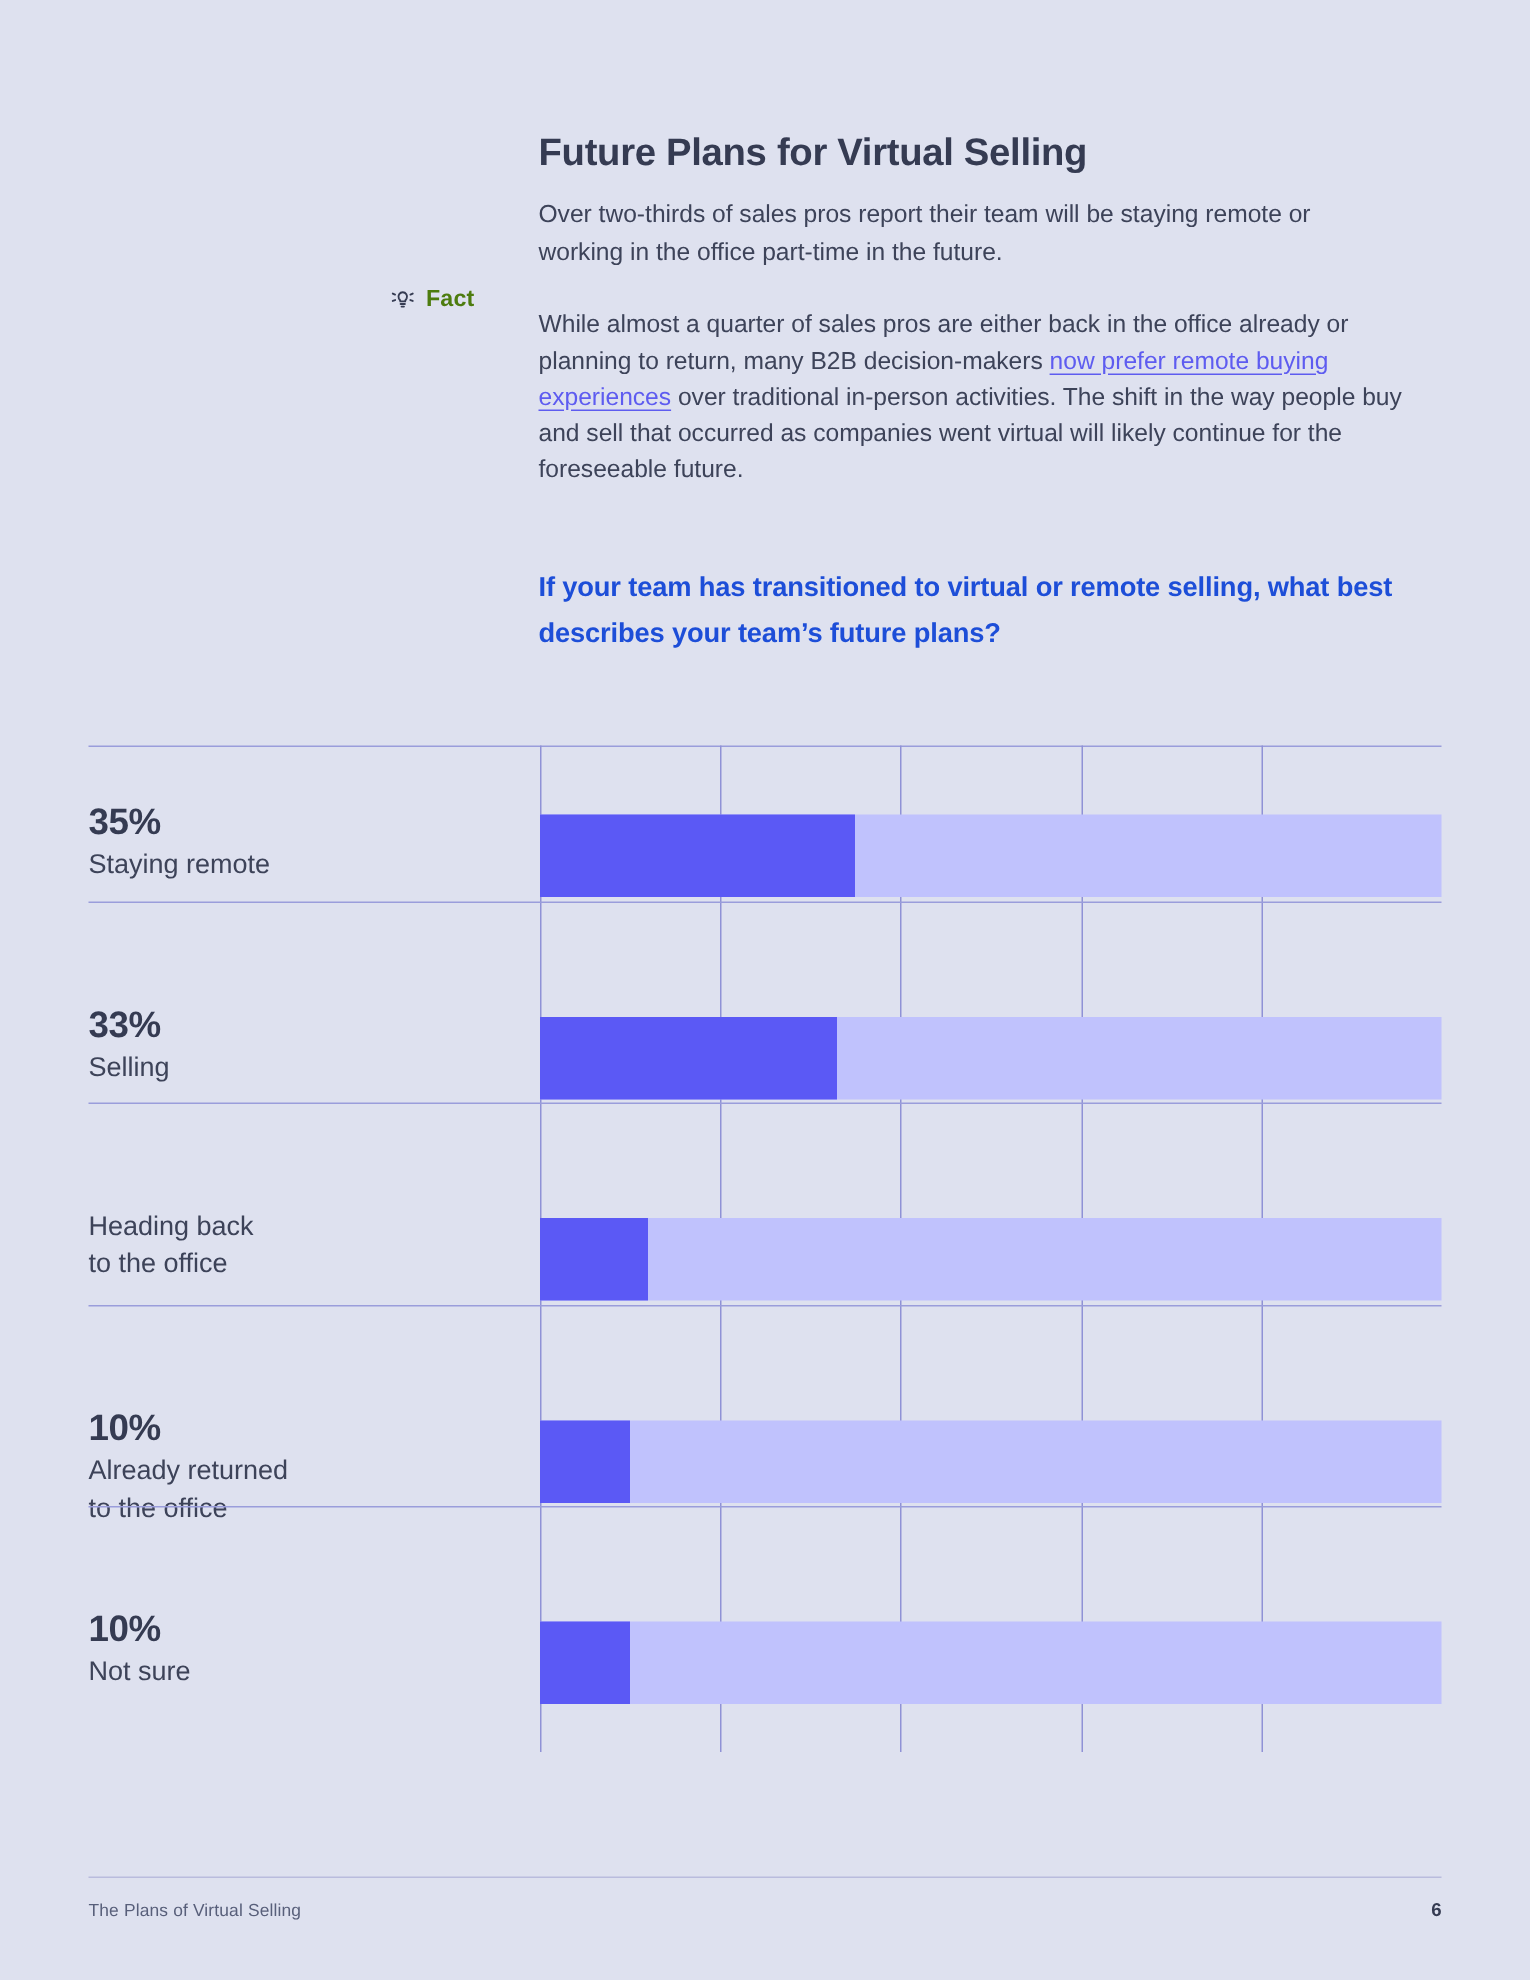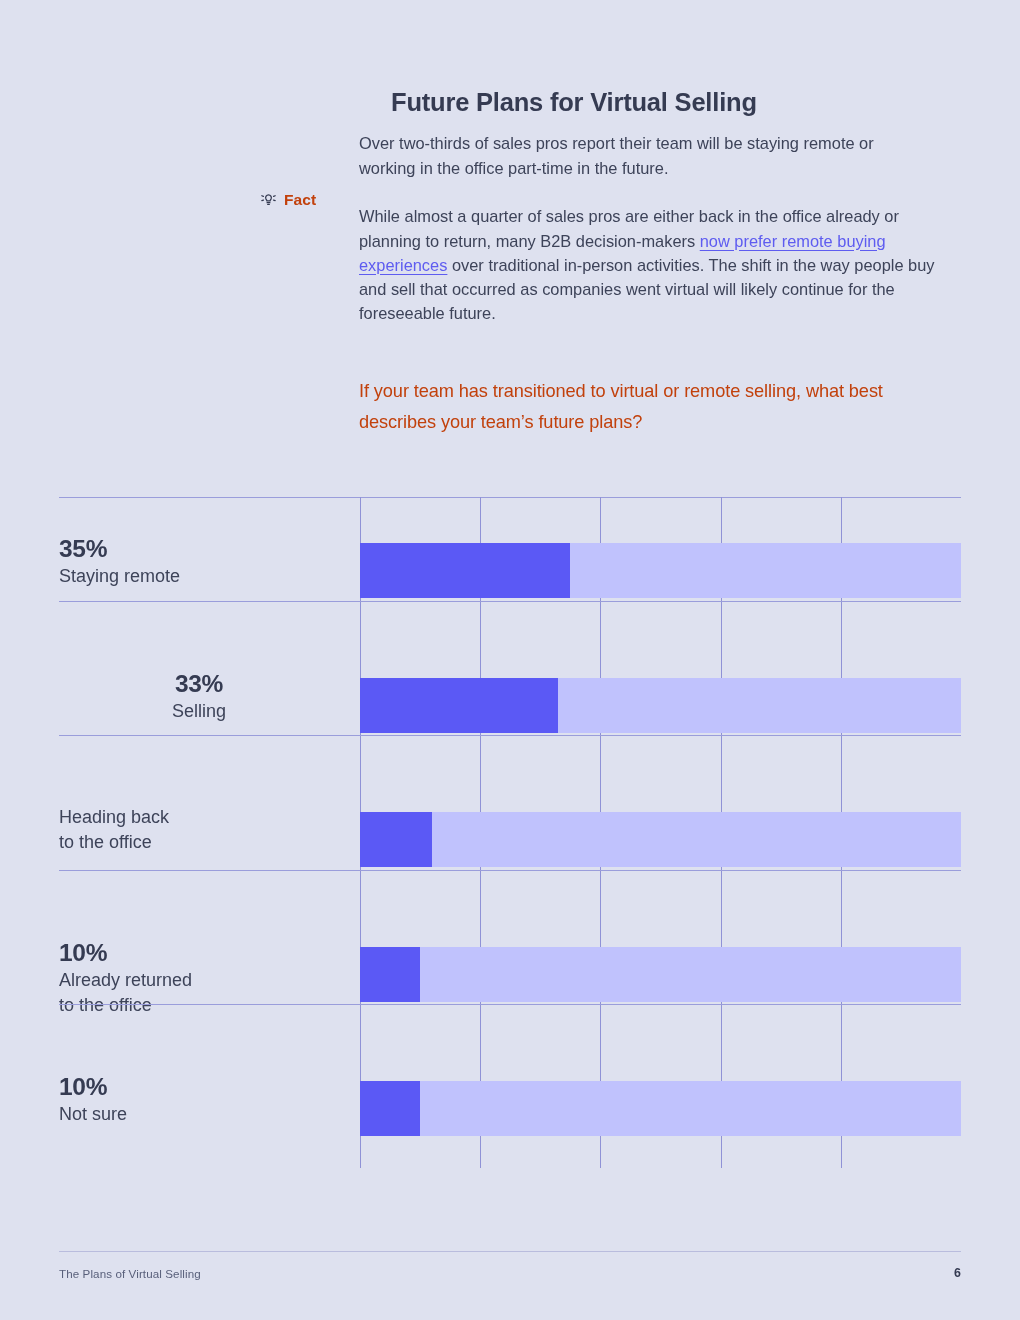--- a/index.html
+++ b/index.html
@@ -25,21 +25,20 @@
 
   .title {
     position: absolute;
     left: 359px;
     top: 70px;
     font-size: 25.5px;
     font-weight: 700;
     letter-spacing: -0.2px;
     color: #353b52;
     line-height: 1.2;
-    margin-left: 32px;
   }
 
   .lede {
     position: absolute;
     left: 359px;
     top: 115px;
     width: 575px;
     font-size: 16.4px;
     line-height: 25px;
     color: #3d4359;
@@ -60,21 +59,21 @@
     gap: 6px;
   }
   .fact-tag .bulb {
     display: block;
     width: 19px;
     height: 19px;
   }
   .fact-tag .fact-word {
     font-size: 15.5px;
     font-weight: 700;
-    color: #c2410c;
+    color: #4d7c0f;
     letter-spacing: 0.1px;
   }
   .fact-body {
     position: absolute;
     left: 100px;
     top: 0px;
     width: 578px;
     font-size: 16.4px;
     line-height: 24.2px;
     color: #3d4359;
@@ -84,23 +83,23 @@
     text-decoration: underline;
     text-underline-offset: 3px;
   }
 
   .question {
     position: absolute;
     left: 359px;
     top: 361px;
     width: 600px;
     font-size: 18.2px;
-    font-weight: 400;
+    font-weight: 700;
     line-height: 30.5px;
-    color: #c2410c;
+    color: #1d4ed8;
     letter-spacing: -0.1px;
   }
 
   
   .chart {
     position: absolute;
     left: 0;
     top: 0;
     width: 1020px;
     height: 924px;
@@ -216,21 +215,21 @@
     <div class="grid-v" style="left: 720.6px; top: 497px; height: 671px;"></div>
     <div class="grid-v" style="left: 840.8px; top: 497px; height: 671px;"></div>
     <div class="row-label" style="top: 535px;">
       <div class="row-pct">35%</div>
       <div class="row-name">Staying remote</div>
     </div>
     <div class="bar-track" style="top: 543px; width: 601px; height: 55px;">
       <div class="bar-fill" style="width: 210.35px;"></div>
     </div>
     <div class="grid-h" style="top: 600.5px; width: 902px;"></div>
-    <div class="row-label" style="top: 669.5px; text-align: center;">
+    <div class="row-label" style="top: 669.5px;">
       <div class="row-pct">33%</div>
       <div class="row-name">Selling</div>
     </div>
     <div class="bar-track" style="top: 677.5px; width: 601px; height: 55px;">
       <div class="bar-fill" style="width: 198.33px;"></div>
     </div>
     <div class="grid-h" style="top: 735px; width: 902px;"></div>
     <div class="row-label" style="top: 804px;">
       <div class="row-name">Heading back<br>to the office</div>
     </div>

